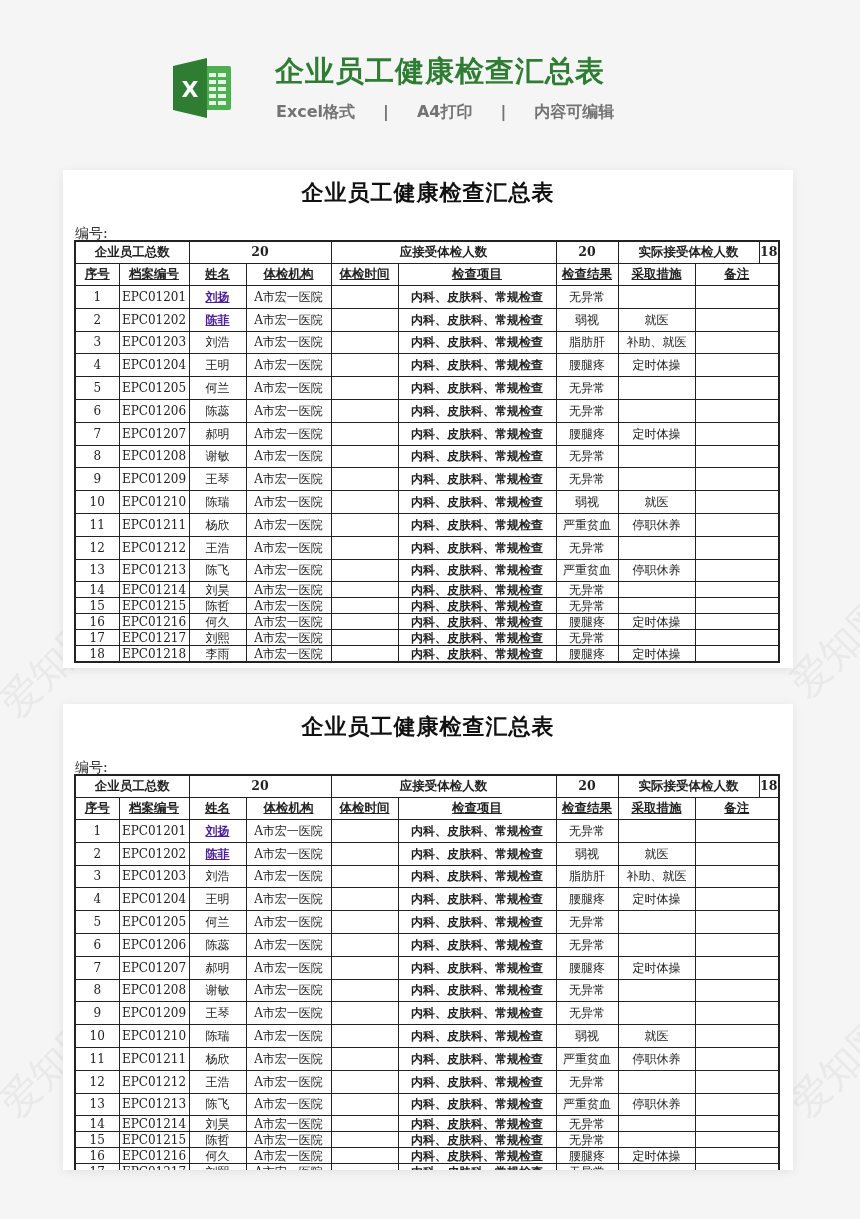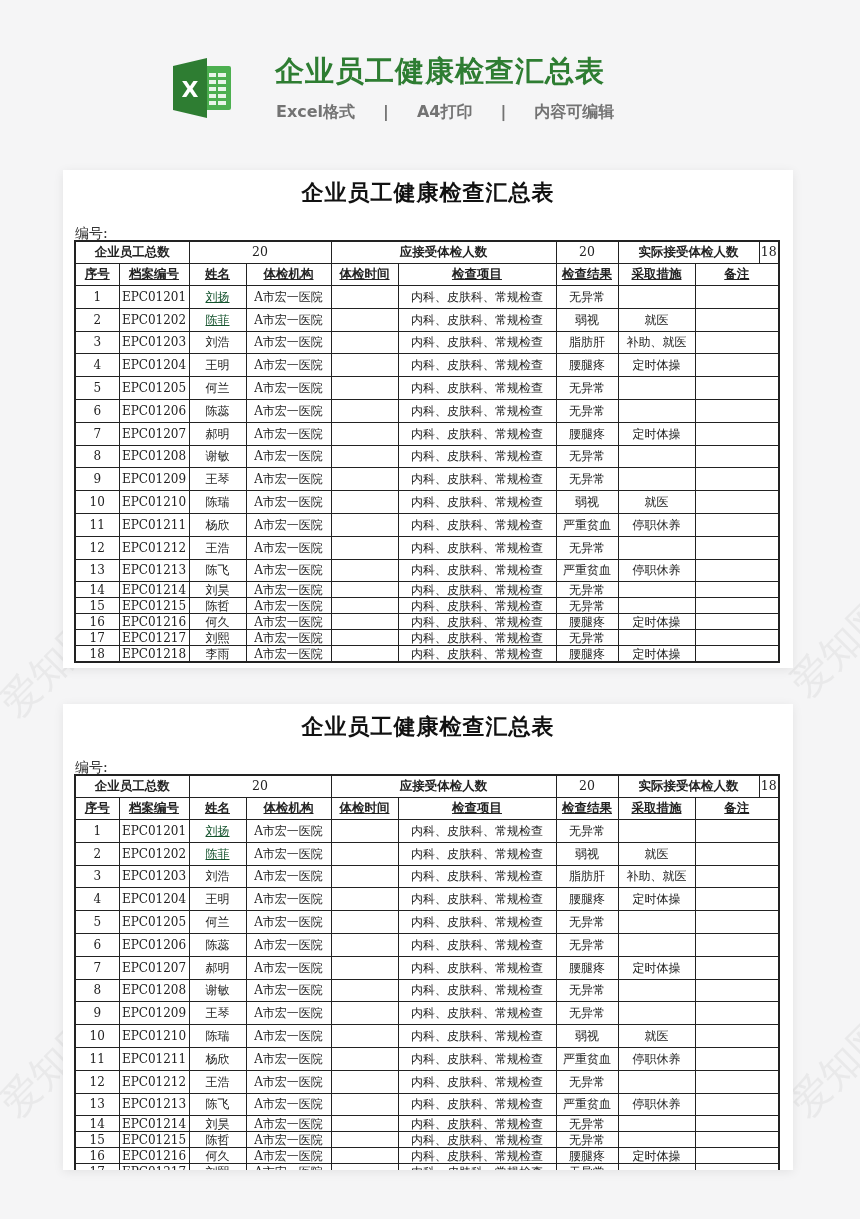--- a/index.html
+++ b/index.html
@@ -41,27 +41,27 @@
     position: absolute; left: 11px; top: 70px;
     border-collapse: collapse; table-layout: fixed; width: 704px;
     font-size: 12px; color: #222;
   }
   table.sheet td {
     border: 1px solid #222; text-align: center; padding: 0;
     white-space: nowrap; overflow: hidden; line-height: 1;
   }
   table.sheet { border: 2px solid #222; }
   tr.sum td { height: 21px; font-weight: bold; font-size: 12.5px; margin-top: 24px; }
-  tr.sum td.val { font-weight: normal; }
+  tr.sum td.val { font-weight: bold; }
   tr.head td { height: 21px; font-weight: bold; font-size: 12.5px; text-decoration: underline; }
   tr.r-tall td { height: 21.8px; }
   tr.r-short td { height: 15px; }
-  td.left { text-align: left; padding-left: 4px; }
+  td.left { text-align: left; padding-left: 4px; font-weight: bold; }
   td.inst { text-align: left; padding-left: 2px; margin-top: 21px; }
-  a.name-link { color: #14532d; text-decoration: underline; }
+  a.name-link { color: #4c1d95; text-decoration: underline; font-weight: bold; }
   .wm {
     position: absolute; font-family: "DejaVu Sans", sans-serif;
     font-size: 40px; color: rgba(200,200,200,0.25); transform: rotate(-45deg);
     pointer-events: none; white-space: nowrap;
   }
 </style>
 </head>
 <body>
 
 <div class="banner">

